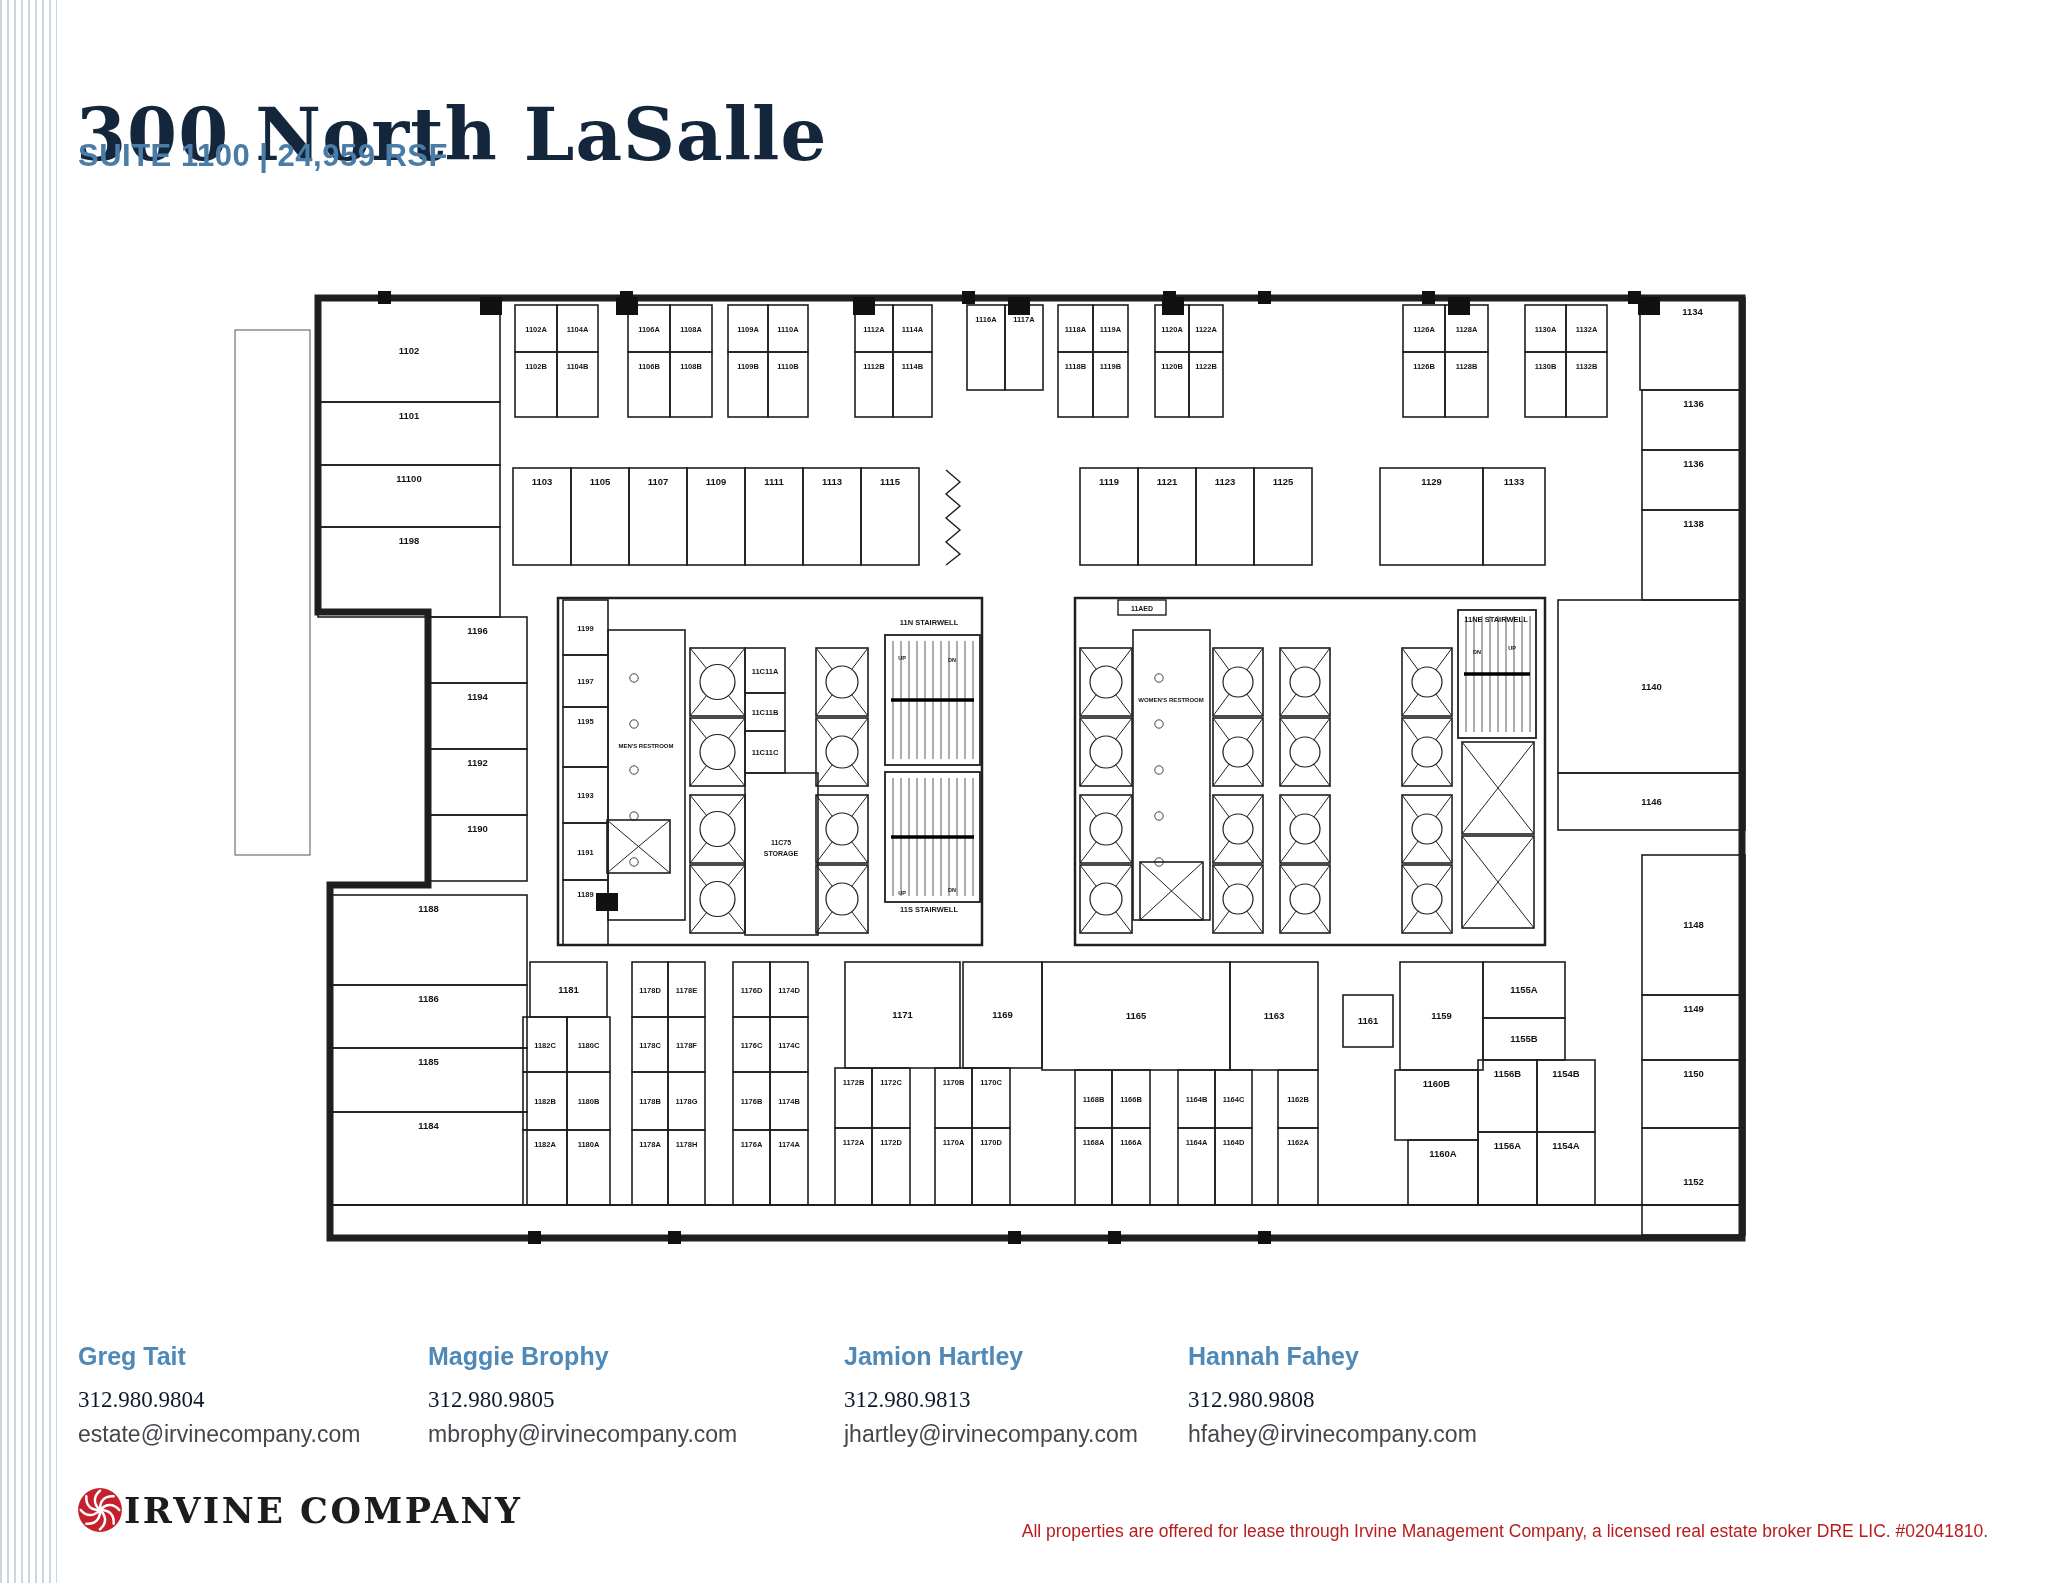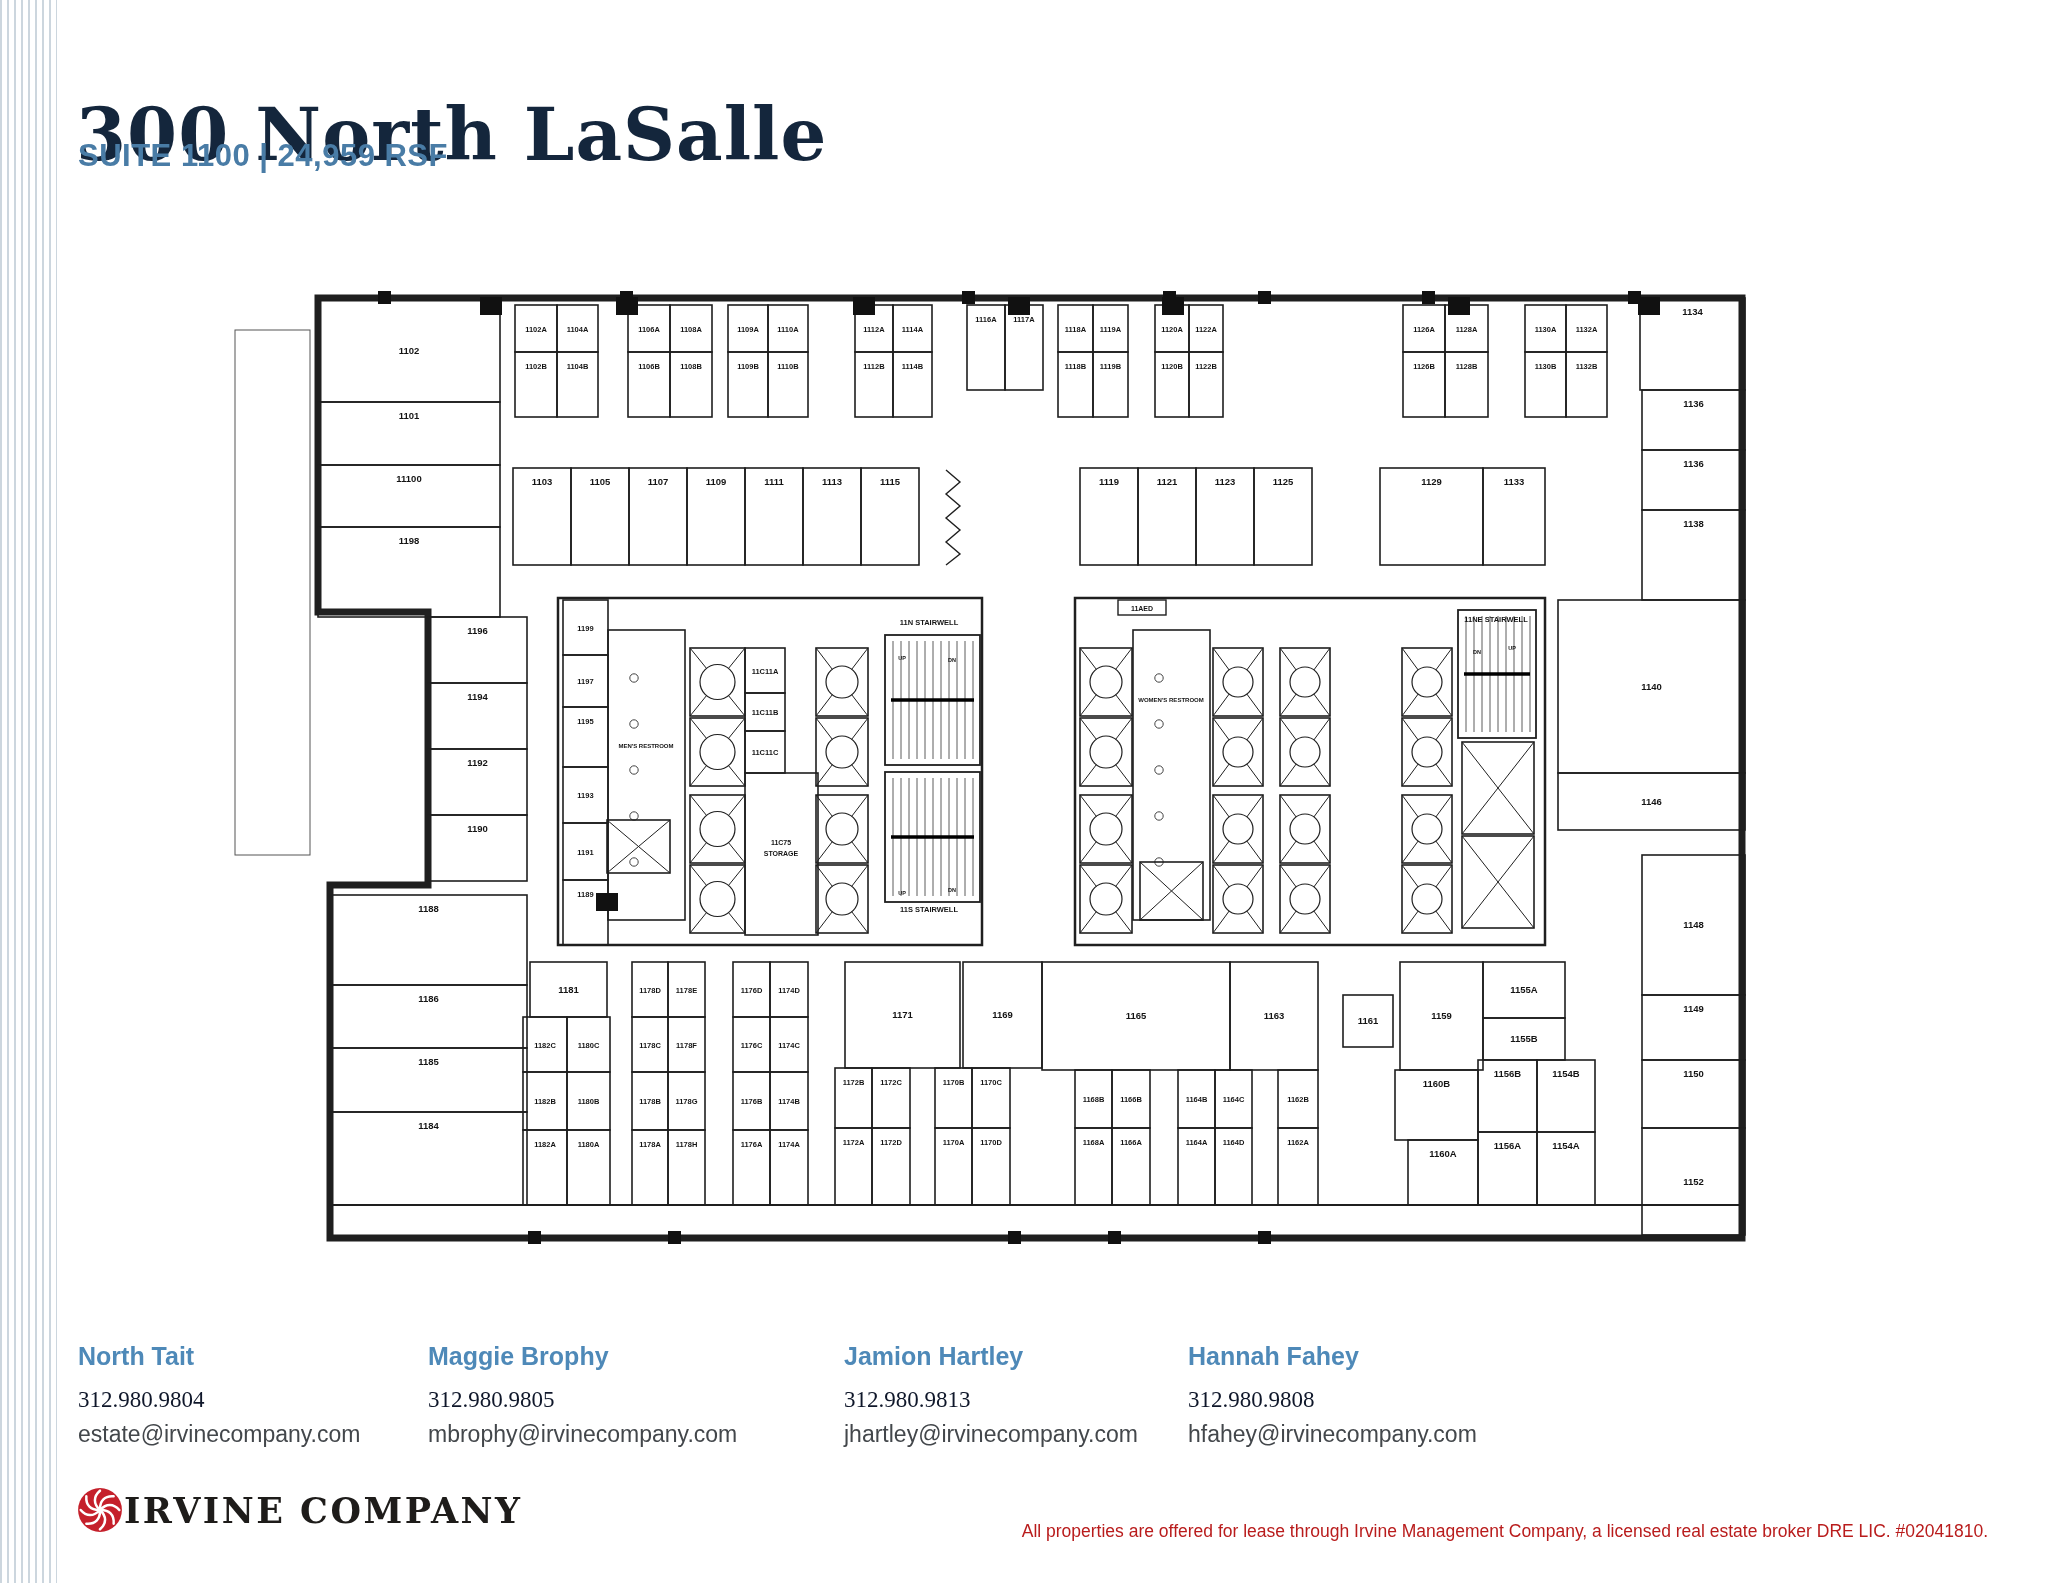--- a/index.html
+++ b/index.html
@@ -508,21 +508,21 @@
       <text x="952" y="662" text-anchor="middle" font-size="5.5" font-family="Liberation Sans, sans-serif" font-weight="bold" fill="#141414">DN</text>
       <text x="902" y="895" text-anchor="middle" font-size="5.5" font-family="Liberation Sans, sans-serif" font-weight="bold" fill="#141414">UP</text>
       <text x="952" y="892" text-anchor="middle" font-size="5.5" font-family="Liberation Sans, sans-serif" font-weight="bold" fill="#141414">DN</text>
       <text x="1477" y="654" text-anchor="middle" font-size="5.5" font-family="Liberation Sans, sans-serif" font-weight="bold" fill="#141414">DN</text>
       <text x="1512" y="650" text-anchor="middle" font-size="5.5" font-family="Liberation Sans, sans-serif" font-weight="bold" fill="#141414">UP</text>
     </svg>
 </div>
 
 <div id="contacts">
     <div class="contact" style="left: 78px;">
-      <div class="cname">North Tait</div>
+      <div class="cname">Greg Tait</div>
       <div class="cphone">312.980.9804</div>
       <div class="cemail">estate@irvinecompany.com</div>
     </div>
     <div class="contact" style="left: 428px;">
       <div class="cname">Maggie Brophy</div>
       <div class="cphone">312.980.9805</div>
       <div class="cemail">mbrophy@irvinecompany.com</div>
     </div>
     <div class="contact" style="left: 844px;">
       <div class="cname">Jamion Hartley</div>

